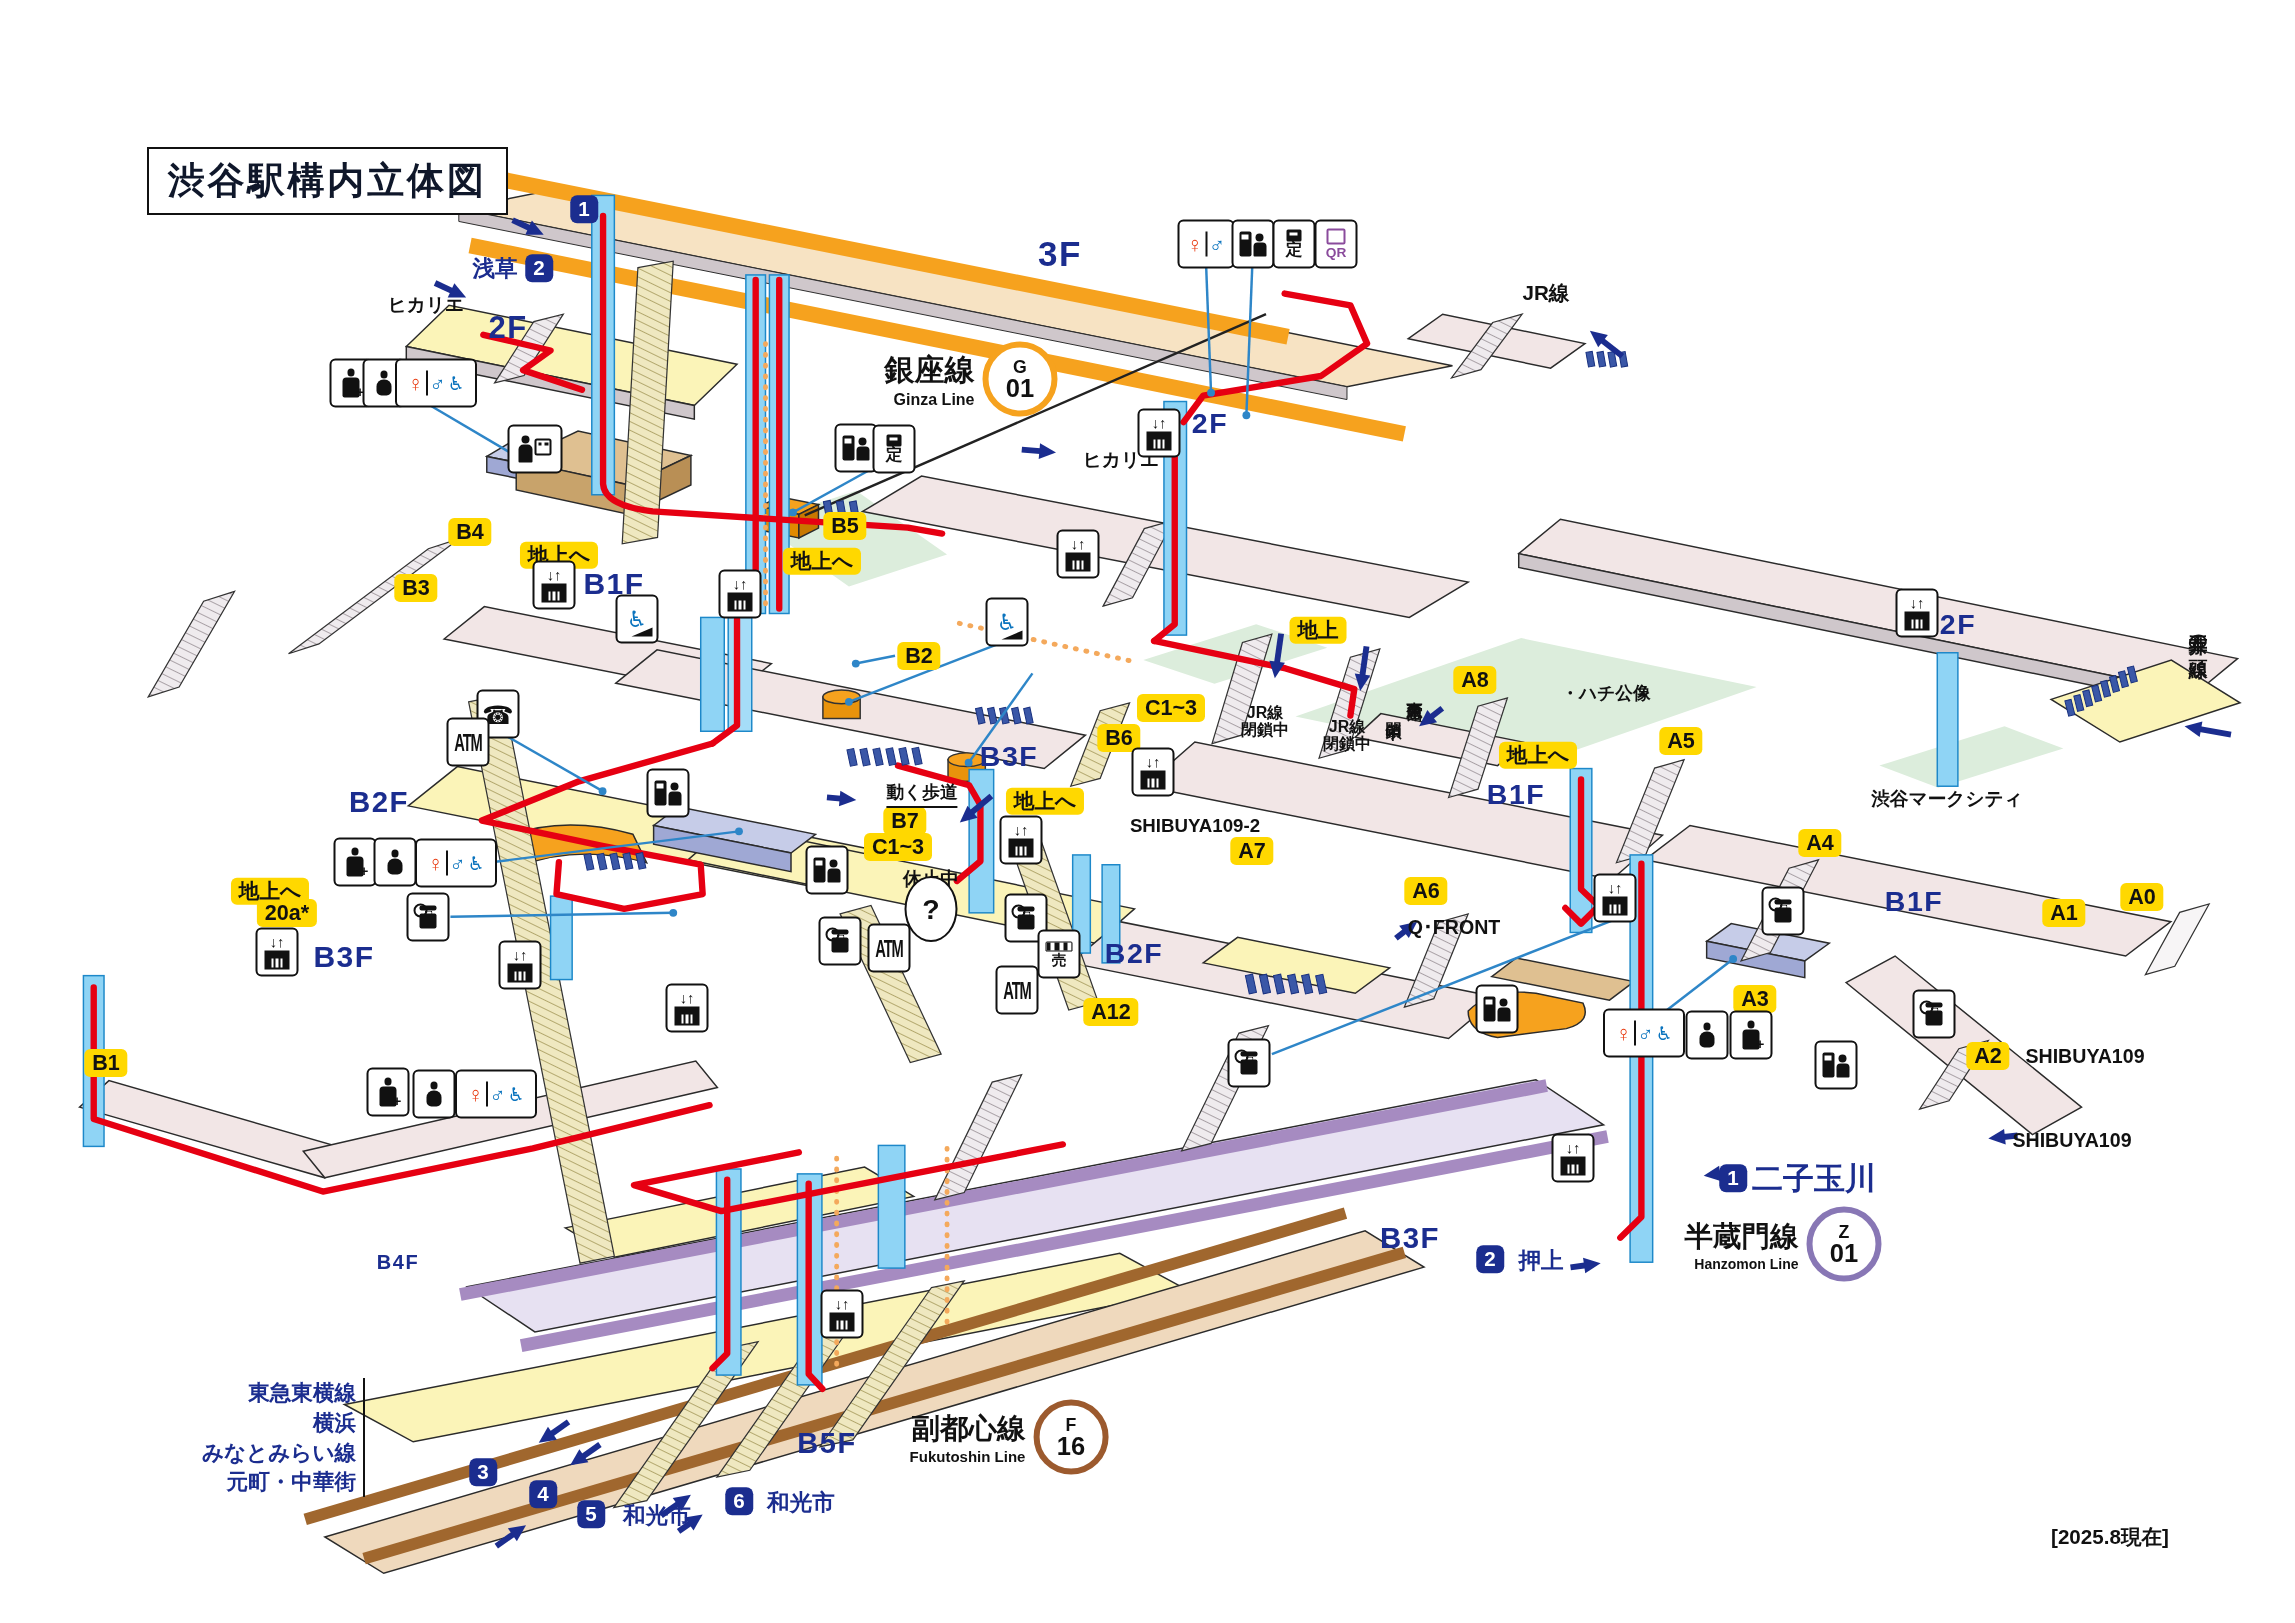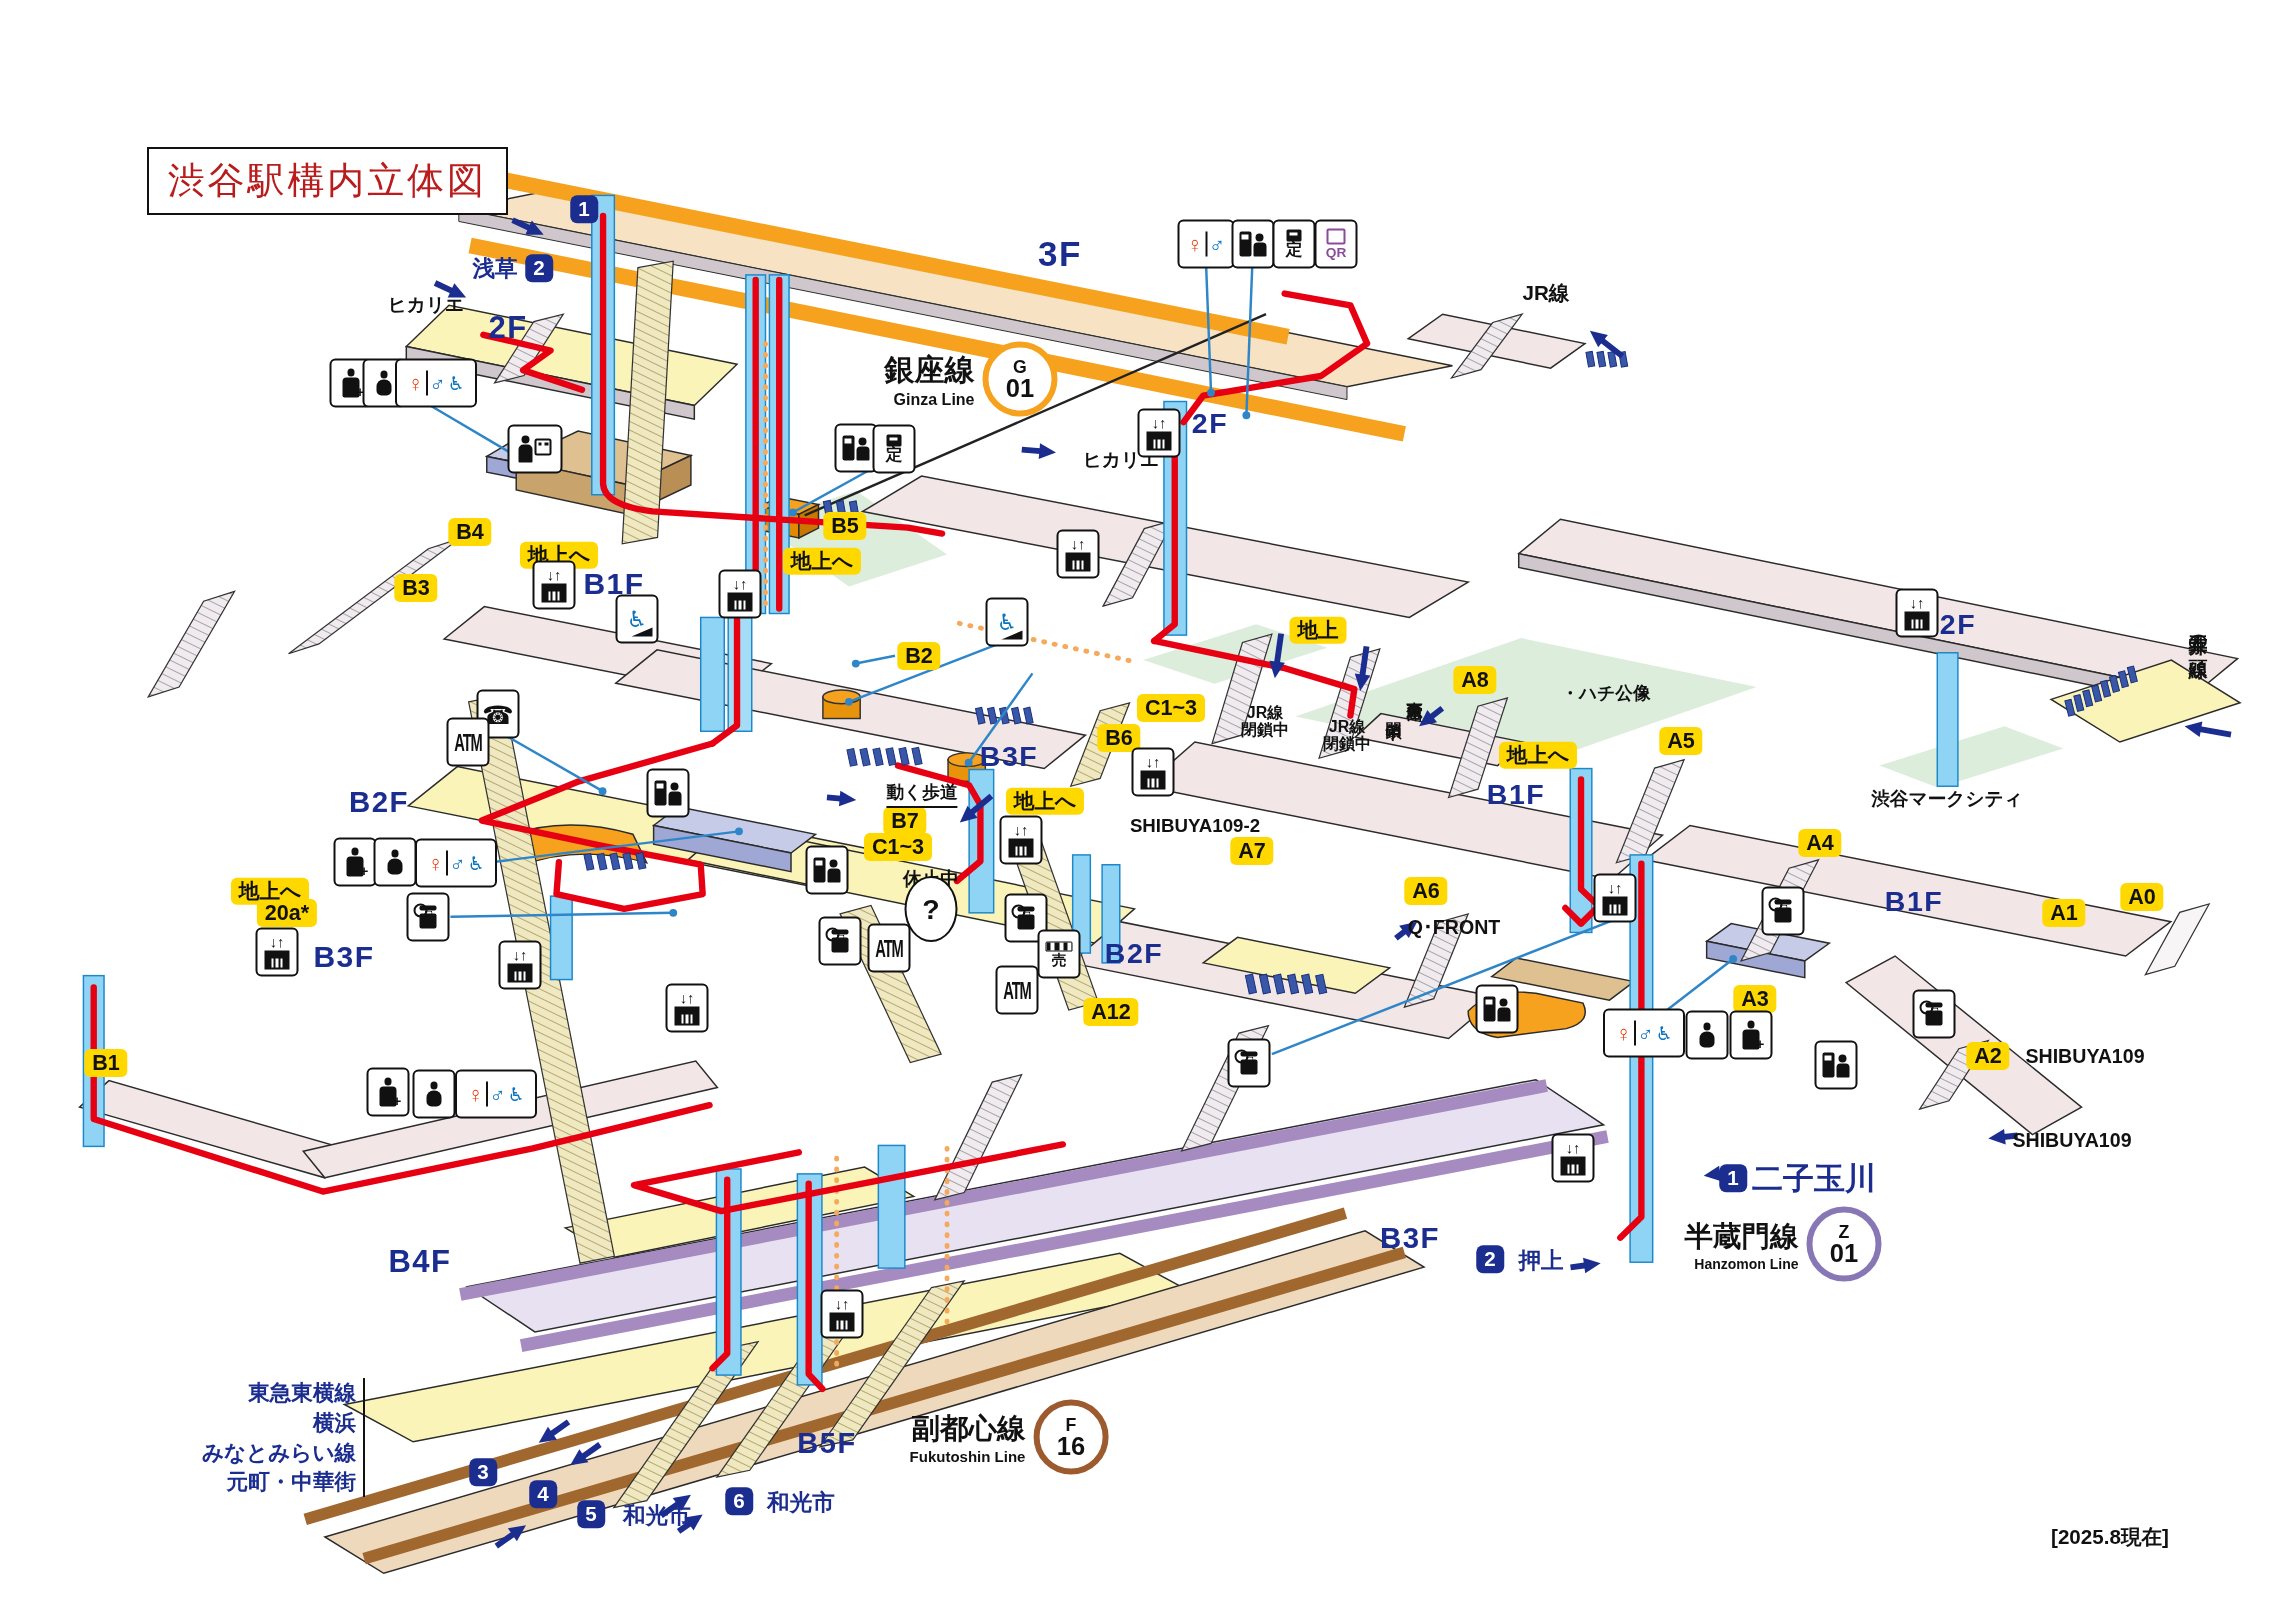--- a/index.html
+++ b/index.html
@@ -2,21 +2,21 @@
 <html style="font-size:7.9px"><head>
 <meta charset="utf-8">
 <style>
   html,body{margin:0;padding:0;background:#fff;}
   body{width:2295px;height:1623px;position:relative;overflow:hidden;
        font-family:"Liberation Sans","DejaVu Sans",sans-serif;}
   #canvas{position:absolute;inset:0;width:2295px;height:1623px;}
   #geom{position:absolute;left:0;top:0;}
   .abs{position:absolute;transform:translate(-50%,-50%);white-space:nowrap;}
   .title-box{position:absolute;left:147px;top:147px;border:2.9px solid #111;background:#fff;
-             padding:6.9px 18.7px;font-size:37px;font-weight:400;color:#b91c1c;letter-spacing:2.9px;}
+             padding:6.9px 18.7px;font-size:37px;font-weight:700;color:#0f172a;letter-spacing:2.9px;}
   .floor{color:#1B2D8F;font-weight:800;letter-spacing:1.5px;}
   .badge{background:#FFD800;color:#111;font-weight:800;border-radius:5.9px;padding:1px 7.9px;line-height:1.2;}
   .numb{background:#1B2D8F;color:#fff;font-weight:800;border-radius:6.9px;width:27.5px;height:27.5px;
         display:flex;align-items:center;justify-content:center;font-size:20.6px;}
   .nav{color:#1B2D8F;font-weight:800;}
   .plc{color:#111;font-weight:700;}
   .vert{writing-mode:vertical-rl;text-orientation:upright;letter-spacing:1px;}
   .two{white-space:pre;text-align:center;line-height:1.08;}
   .datenote{color:#111;font-weight:600;}
   .tokyu{position:absolute;color:#1B2D8F;font-weight:800;text-align:right;line-height:1.38;}
@@ -452,21 +452,21 @@
     <div class="abs floor" style="left:1210px;top:423px;font-size:28.5px">2F</div>
     <div class="abs floor" style="left:1958px;top:624px;font-size:28.5px">2F</div>
     <div class="abs floor" style="left:614px;top:584px;font-size:30px">B1F</div>
     <div class="abs floor" style="left:1516px;top:794px;font-size:28.5px">B1F</div>
     <div class="abs floor" style="left:1914px;top:901px;font-size:28.5px">B1F</div>
     <div class="abs floor" style="left:379px;top:802px;font-size:29.4px">B2F</div>
     <div class="abs floor" style="left:1134px;top:953px;font-size:28.5px">B2F</div>
     <div class="abs floor" style="left:344px;top:957px;font-size:30px">B3F</div>
     <div class="abs floor" style="left:1009px;top:756px;font-size:28.5px">B3F</div>
     <div class="abs floor" style="left:1410px;top:1238px;font-size:29.4px">B3F</div>
-    <div class="abs floor" style="left:420px;top:1262px;font-size:31px">B4F</div>
+    <div class="abs floor" style="left:398px;top:1262px;font-size:20px">B4F</div>
     <div class="abs floor" style="left:827px;top:1443px;font-size:29px">B5F</div>
     <div class="abs badge" style="left:106px;top:1063px;font-size:21.6px">B1</div>
     <div class="abs badge" style="left:919px;top:656px;font-size:21.6px">B2</div>
     <div class="abs badge" style="left:416px;top:588px;font-size:21.6px">B3</div>
     <div class="abs badge" style="left:470px;top:532px;font-size:21.6px">B4</div>
     <div class="abs badge" style="left:845px;top:526px;font-size:21.6px">B5</div>
     <div class="abs badge" style="left:1119px;top:738px;font-size:21.6px">B6</div>
     <div class="abs badge" style="left:905px;top:821px;font-size:21.6px">B7</div>
     <div class="abs badge" style="left:1171px;top:708px;font-size:21.6px">C1~3</div>
     <div class="abs badge" style="left:898px;top:847px;font-size:21.6px">C1~3</div>

